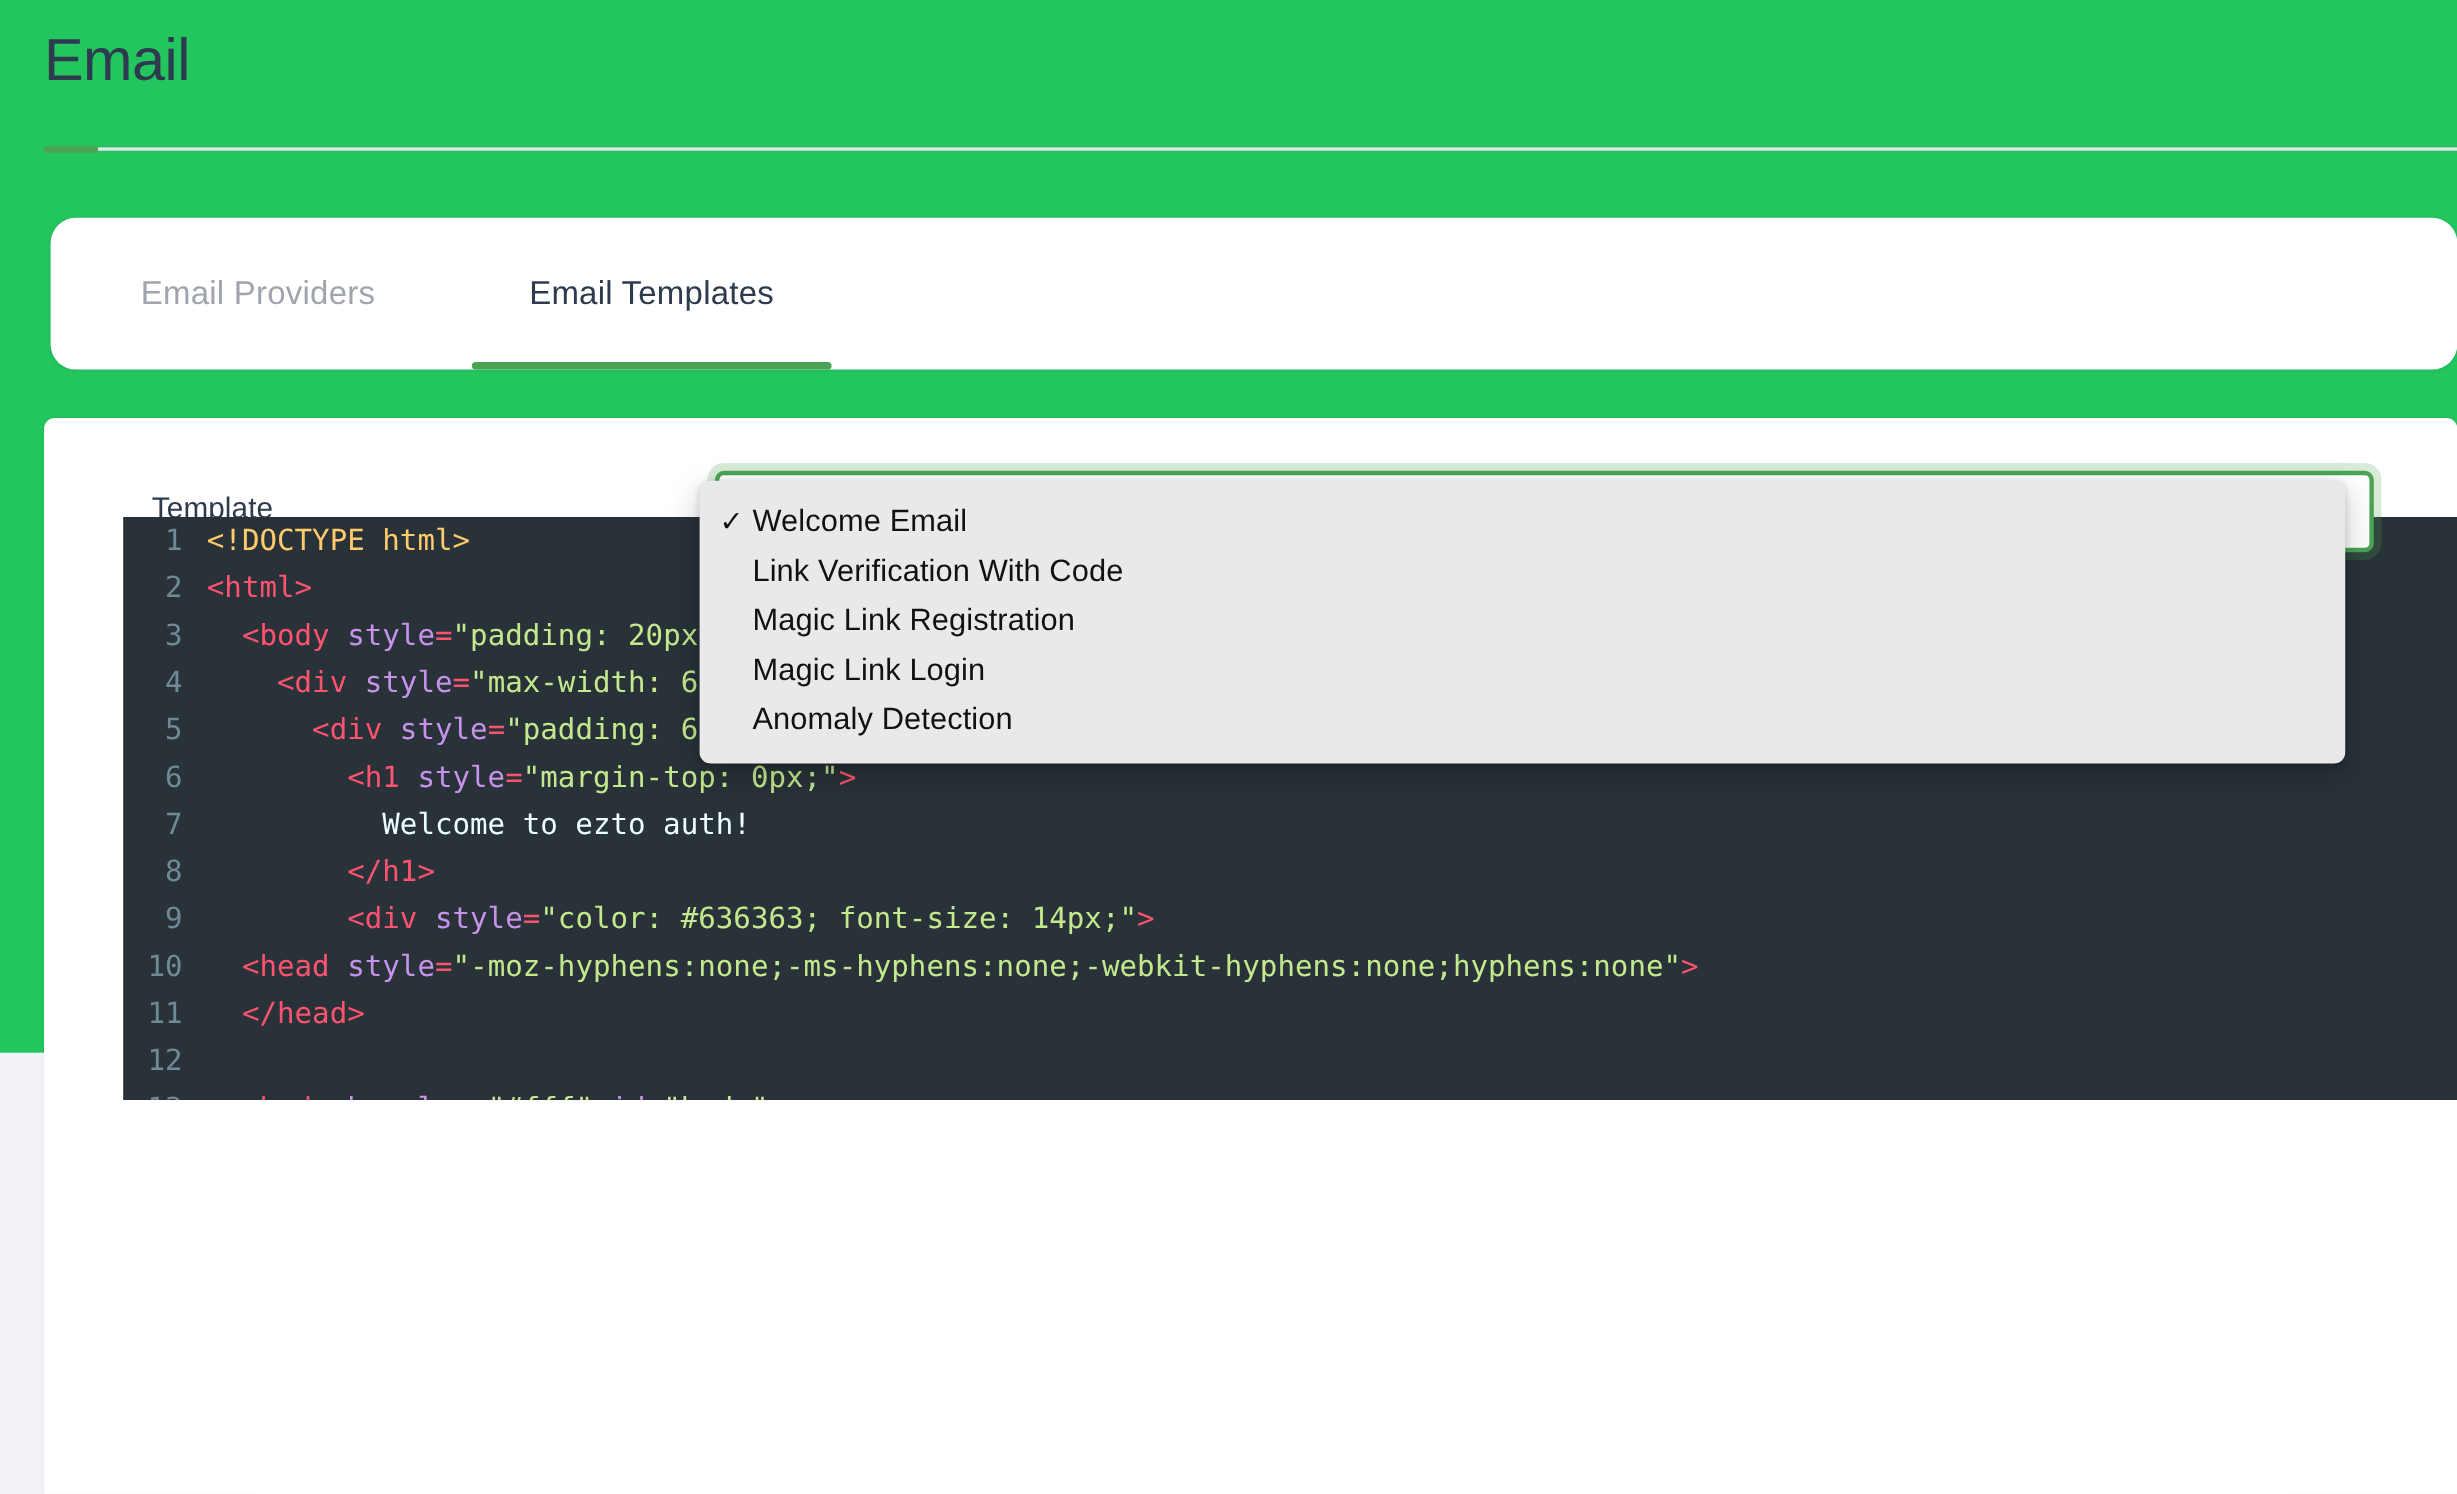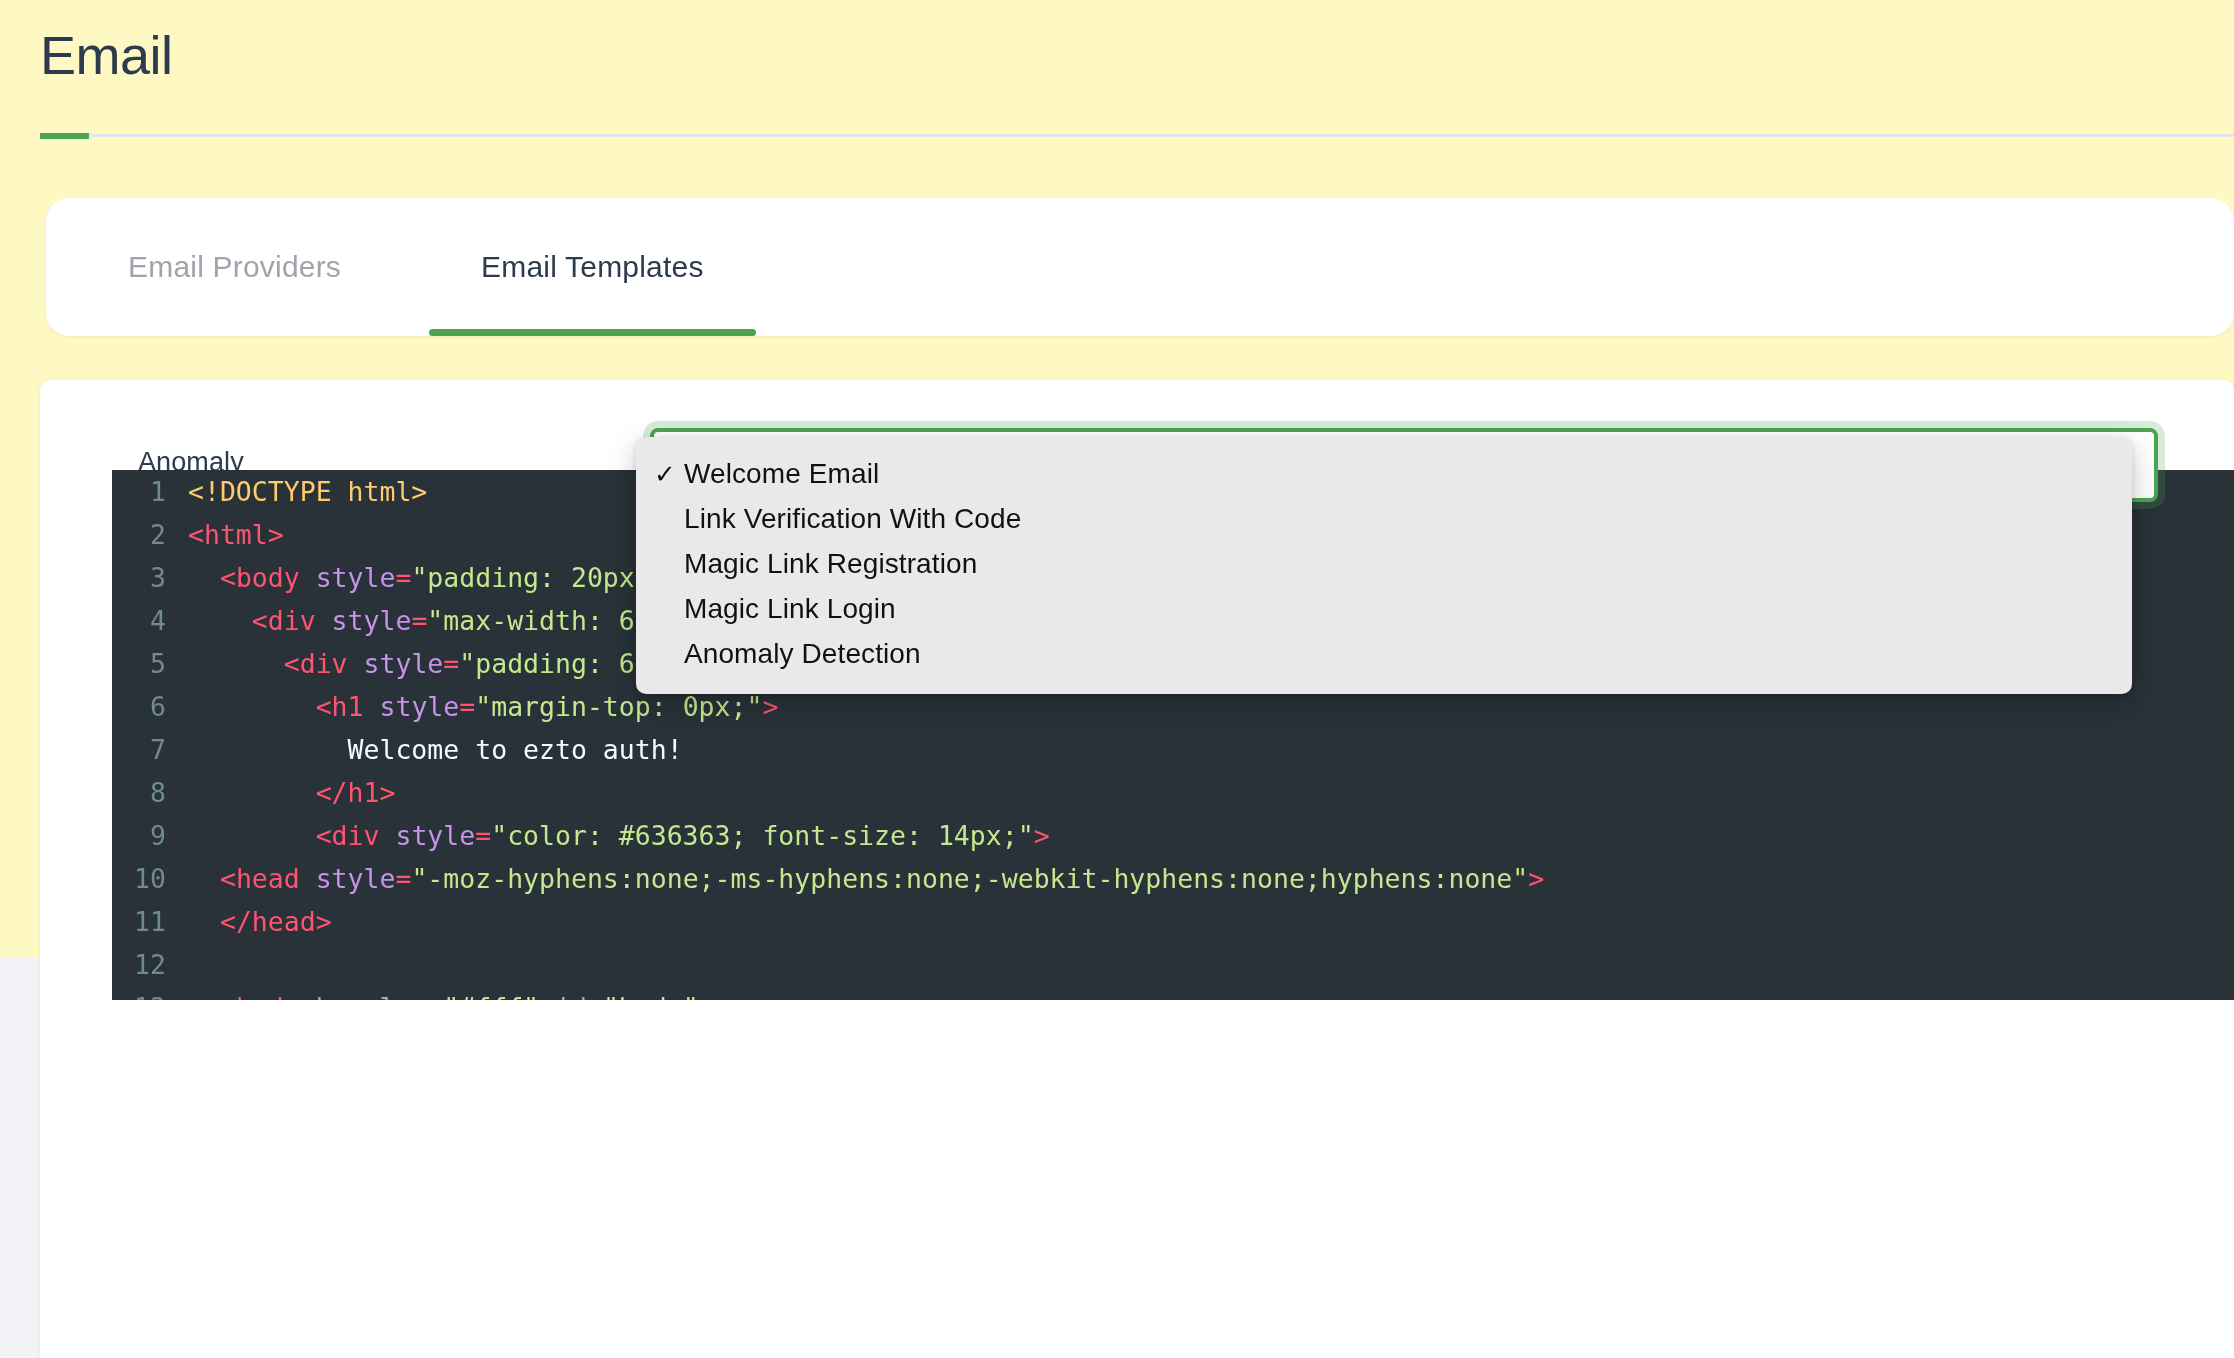--- a/index.html
+++ b/index.html
@@ -9,21 +9,21 @@
     overflow: hidden;
     background: #f1f3f7;
     font-family: "Liberation Sans", sans-serif;
     -webkit-font-smoothing: antialiased;
   }
 
   #root {
     position: relative;
     width: 2234px;
     height: 957px;
-    background: #fef9c3;
+    background: #22c55e;
   }
 
   
   .page-header {
     position: absolute;
     left: 0; top: 0;
     width: 2234px;
     height: 160px;
   }
   .page-title {
@@ -236,21 +236,21 @@
       <div class="tab tab-inactive">
         <span>Email Providers</span>
       </div>
       <div class="tab tab-active">
         <span>Email Templates</span>
       </div>
     </div>
   </div>
 
   <div class="main-card">
-    <div class="field-label label-template">Anomaly</div>
+    <div class="field-label label-template">Template</div>
     <div class="field-label label-message">Message</div>
   </div>
 
   <div class="select-control">
     <span class="select-value">Welcome Email</span>
   </div>
 
   <div class="code-editor" style="background: rgb(40, 50, 56);">
       <div class="code-line"><span class="ln">1</span><span class="code-text"><span class="t-doctype">&lt;!DOCTYPE html&gt;</span></span></div>
       <div class="code-line"><span class="ln">2</span><span class="code-text"><span class="t-tag">&lt;html&gt;</span></span></div>

